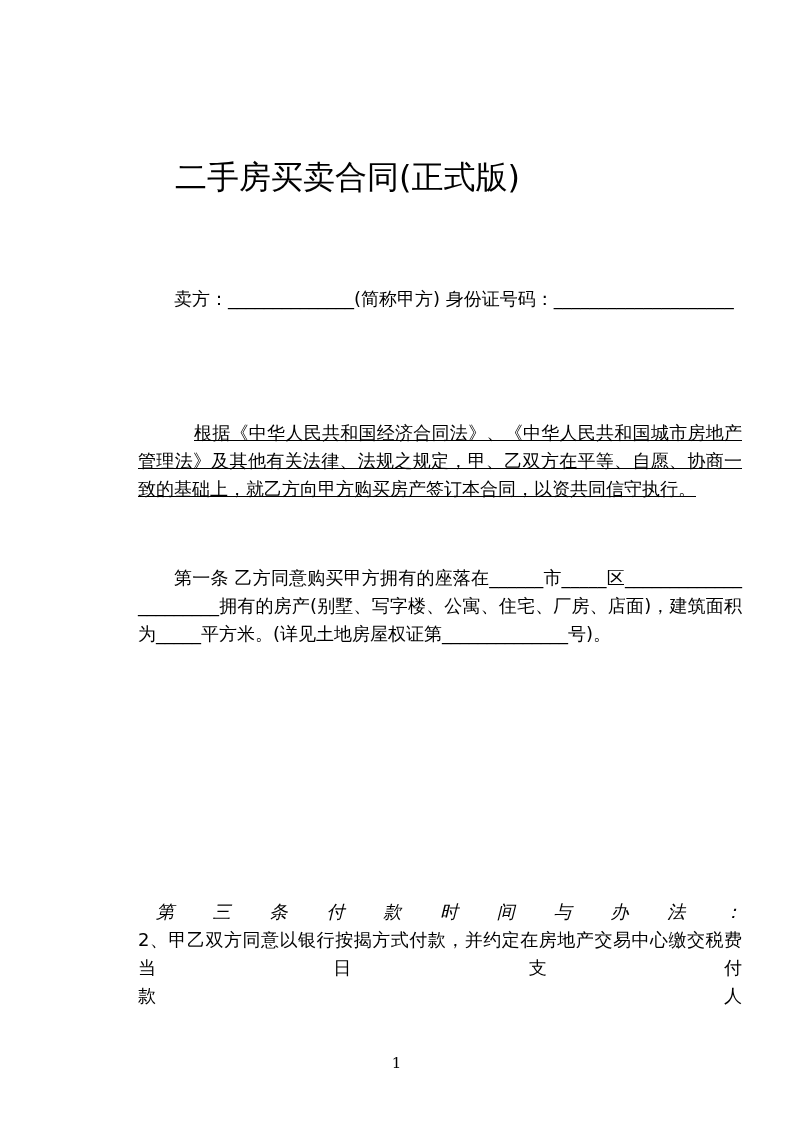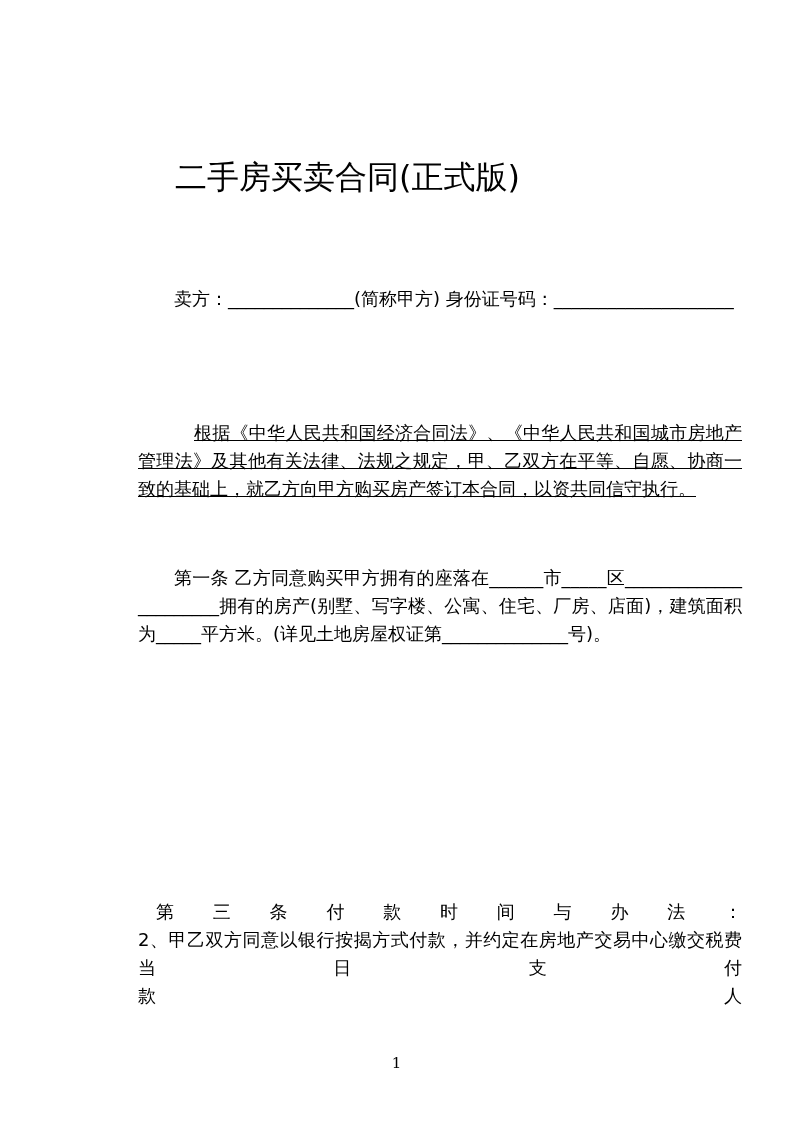--- a/index.html
+++ b/index.html
@@ -86,21 +86,21 @@
   <div class="body-block blk-parties">
     <span class="line indent2">卖方：______________(简称甲方) 身份证号码：____________________</span>
   </div>
 
   <div class="body-block blk-basis indent-big">根据《中华人民共和国经济合同法》、《中华人民共和国城市房地产管理法》及其他有关法律、法规之规定，甲、乙双方在平等、自愿、协商一致的基础上，就乙方向甲方购买房产签订本合同，以资共同信守执行。</div>
 
   <div class="body-block blk-article1 indent2">第一条 乙方同意购买甲方拥有的座落在______市_____区______________________拥有的房产(别墅、写字楼、公寓、住宅、厂房、店面)，建筑面积为_____平方米。(详见土地房屋权证第______________号)。</div>
 
 
   <div class="body-block blk-article3">
-    <span class="line line-justify-full" style="text-indent:18px;">第 三 条 付 款 时 间 与 办 法 ：</span>
+    <span class="line line-justify-full" style="text-indent:18px;font-style:italic;">第 三 条 付 款 时 间 与 办 法 ：</span>
     <span class="line line-justify-full">2、甲乙双方同意以银行按揭方式付款，并约定在房地产交易中心缴交税费当日支付</span>
     <span class="line" style="display:flex; justify-content:space-between;">
       <span>款</span>
       <span>人</span>
     </span>
   </div>
 
   <div class="page-number">1</div>
 
 </div>

